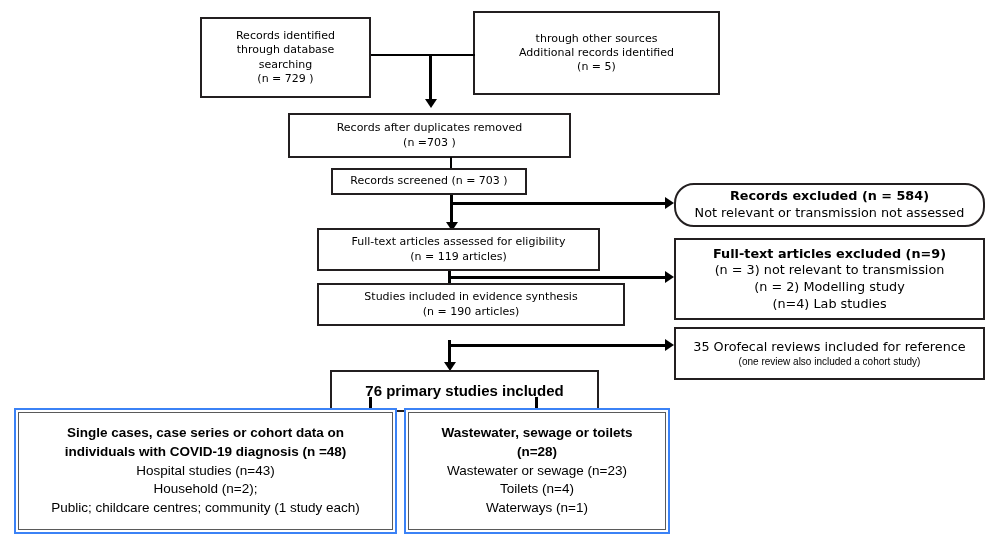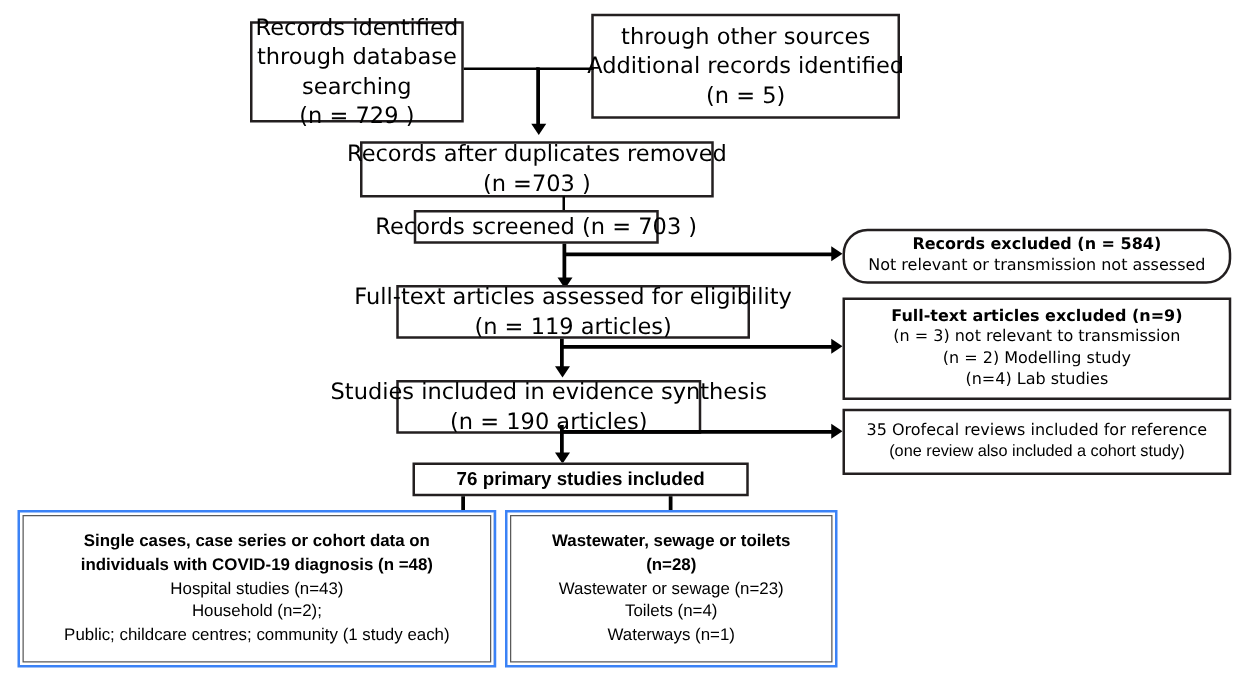--- a/index.html
+++ b/index.html
@@ -23,26 +23,26 @@
     display: flex;
     flex-direction: column;
     align-items: center;
     justify-content: center;
     text-align: center;
     color: #000000;
     line-height: 1.30;
   }
   .box .ln { display: block; white-space: nowrap; }
   
-  .t14 { font-size: 18px; }
+  .t14 { font-size: 11px; }
   .t13 { font-size: 12.8px; }
   .bold { font-weight: bold; }
   
   .lib { font-family: "Liberation Sans", sans-serif; }
-  .narrow { font-family: "Liberation Sans", sans-serif; font-size: 13px; }
+  .narrow { font-family: "Liberation Sans", sans-serif; font-size: 10px; }
 
   
   .dbl {
     border: 2px solid #3b82f6;
     box-shadow: inset 0 0 0 2px #ffffff, inset 0 0 0 3px #5a5a5a;
   }
 
   
   .vline {
     position: absolute;
@@ -113,31 +113,31 @@
   <div class="box t14" style="left:317px; top:228px; width:283px; height:43px;">
     <span class="ln">Full-text articles assessed for eligibility</span>
     <span class="ln">(n = 119 articles)</span>
   </div>
 
   <div class="vline" style="left:448px; top:271px; height:27px;"></div>
   <div class="arrow-down" style="left:444px; top:293px;"></div>
   <div class="hline" style="left:450px; top:276px; width:216px;"></div>
   <div class="arrow-right" style="left:665px; top:271px;"></div>
 
-  <div class="box t14" style="left:317px; top:304px; width:244px; height:43px;">
+  <div class="box t14" style="left:317px; top:283px; width:308px; height:43px;">
     <span class="ln">Studies included in evidence  synthesis</span>
     <span class="ln">(n = 190  articles)</span>
   </div>
 
   <div class="vline" style="left:448px; top:340px; height:27px;"></div>
   <div class="arrow-down" style="left:444px; top:362px;"></div>
   <div class="hline" style="left:450px; top:344px; width:216px;"></div>
   <div class="arrow-right" style="left:665px; top:339px;"></div>
 
-  <div class="box lib bold" style="left:330px; top:370px; width:269px; height:27px; font-size:15px;">
+  <div class="box lib bold" style="left:330px; top:370px; width:269px; height:42px; font-size:15px;">
     <span class="ln">76 primary studies included</span>
   </div>
 
   <div class="vline" style="left:369px; top:397px; height:16px;"></div>
   <div class="arrow-down" style="left:365px; top:408px;"></div>
   <div class="vline" style="left:535px; top:397px; height:16px;"></div>
   <div class="arrow-down" style="left:531px; top:408px;"></div>
 
   <div class="box t13" style="left:674px; top:183px; width:311px; height:44px;border-radius:20px;">
     <span class="ln bold">Records excluded (n = 584)</span>

